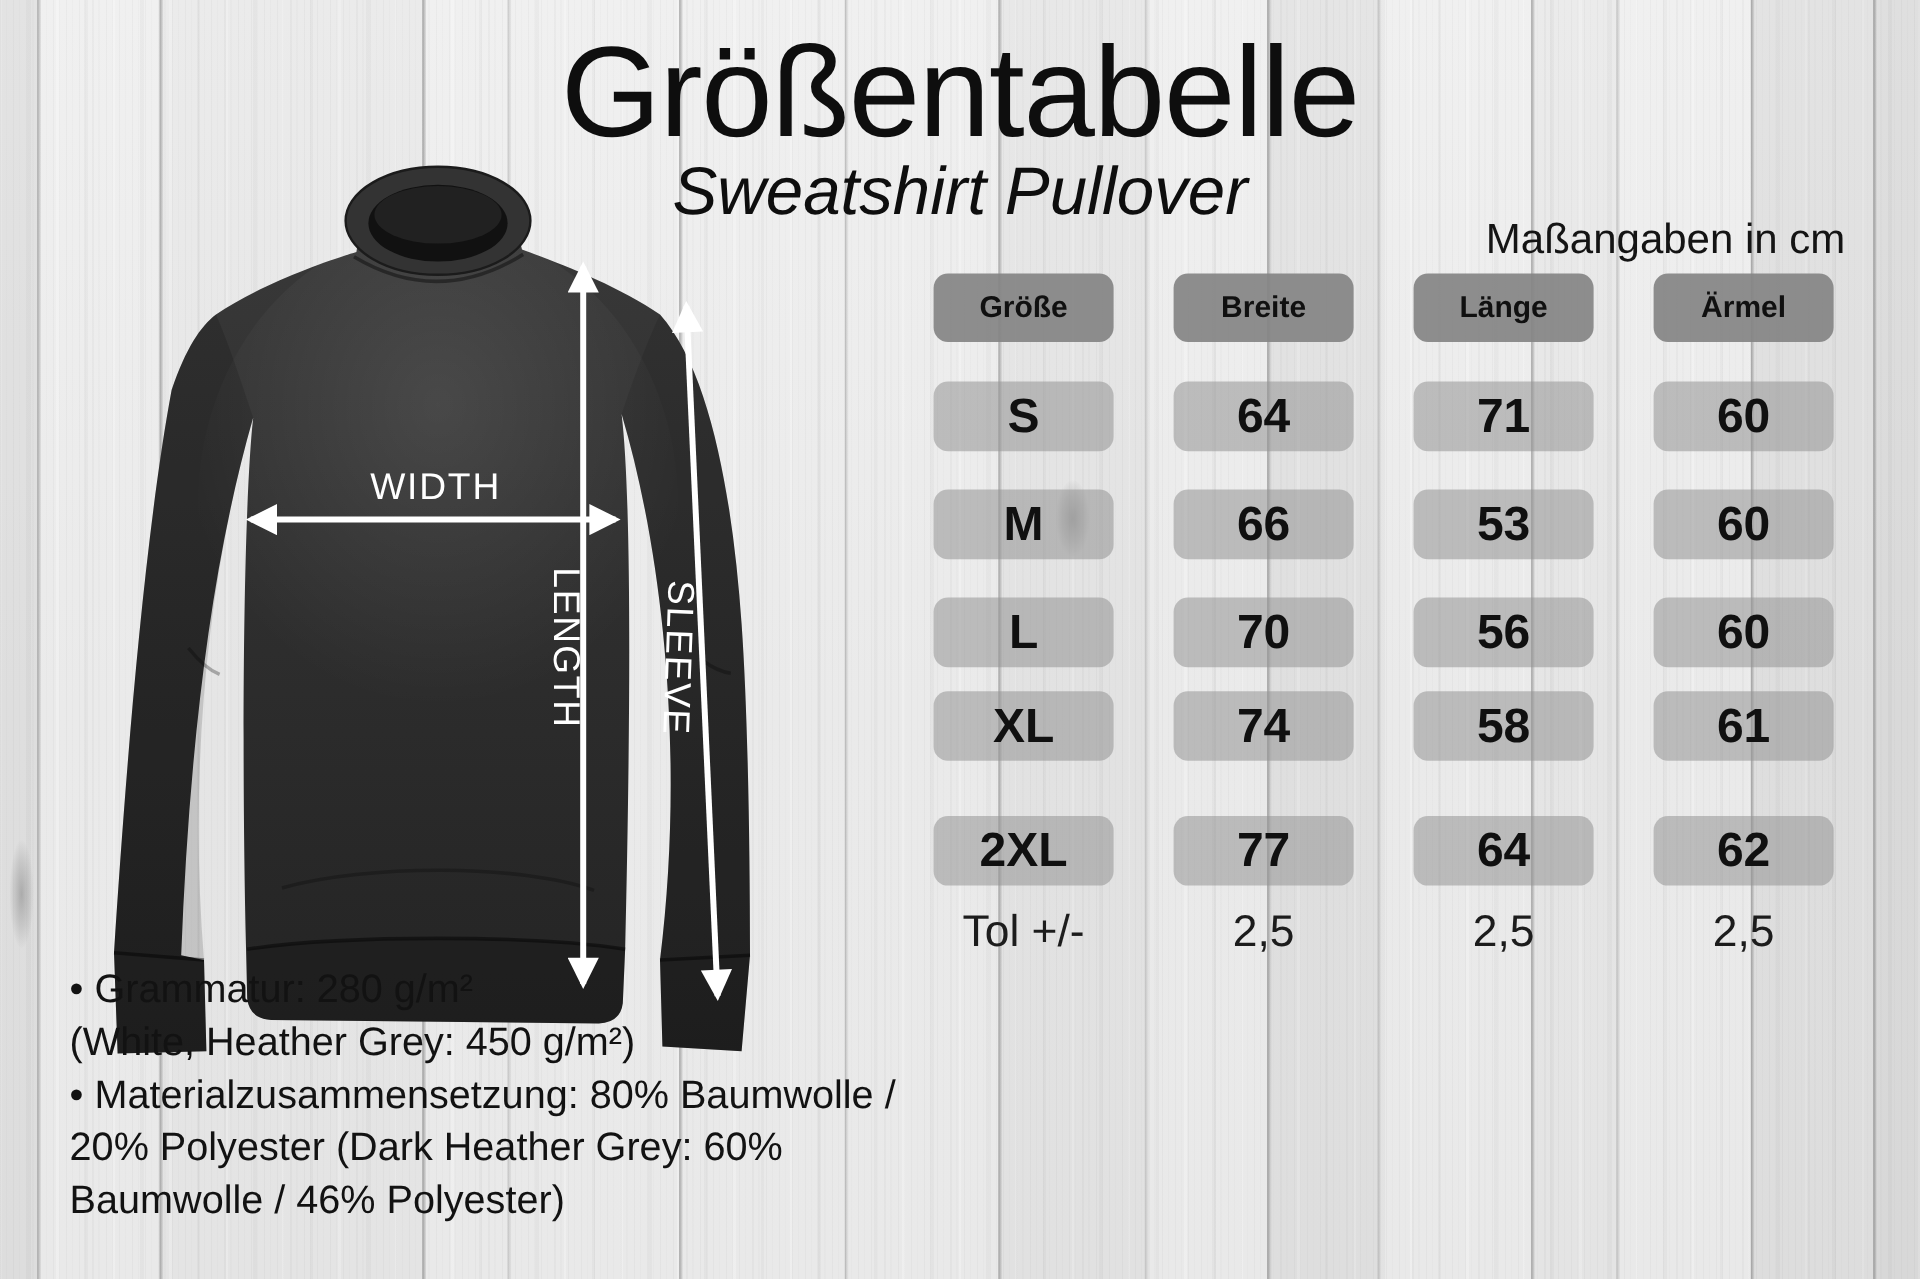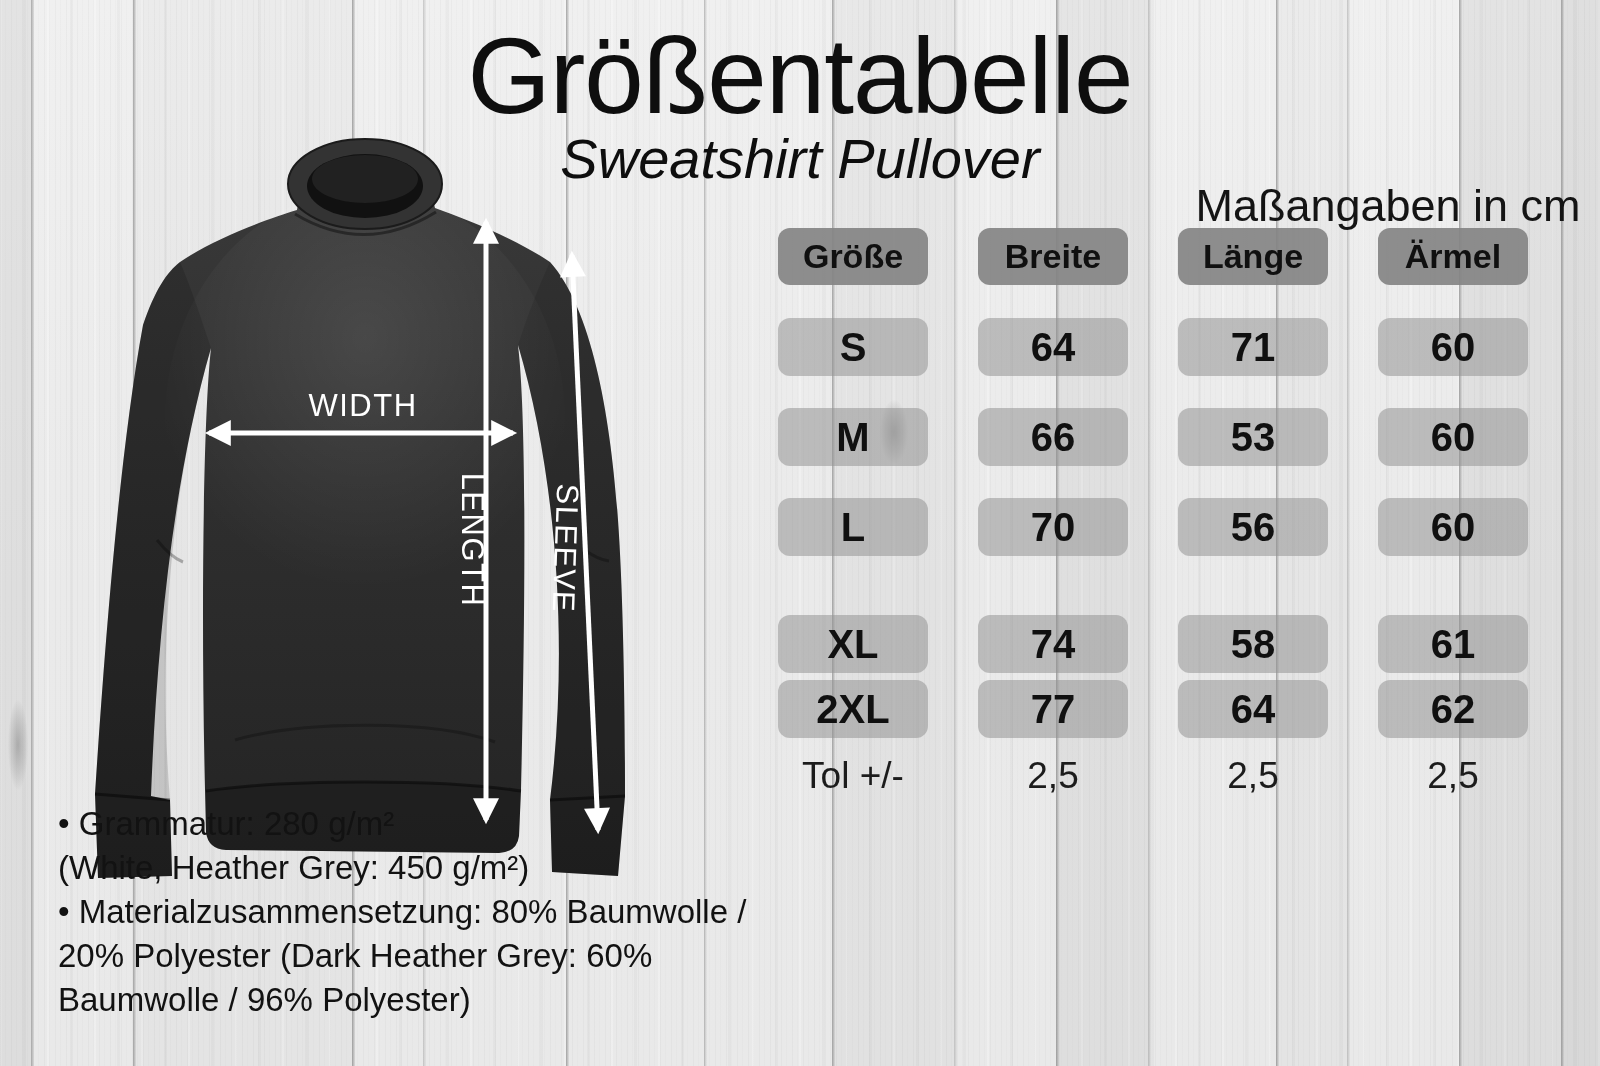--- a/index.html
+++ b/index.html
@@ -19,26 +19,26 @@
     background:linear-gradient(90deg, rgba(80,80,80,.45), rgba(190,190,190,.25));}
   .plank-tone{position:absolute;top:0;bottom:0;}
   .knot{position:absolute;border-radius:50%;
     background:radial-gradient(ellipse at center, rgba(110,110,110,.45) 0%, rgba(140,140,140,.25) 45%, rgba(0,0,0,0) 72%);}
   
   .title{position:absolute;left:0;right:0;top:2px;text-align:center;
     font-size:107px;font-weight:500;letter-spacing:-1px;color:#0e0e0e;line-height:1.05;margin-top:18px;}
   .subtitle{position:absolute;left:0;right:0;top:126px;text-align:center;
     font-size:56px;font-weight:400;color:#0e0e0e;font-style:italic;}
   .units-note{position:absolute;left:1188px;top:180px;width:400px;text-align:center;
-    font-size:45px;color:#141414;}
+    font-size:35px;color:#141414;}
   
   .t-row{position:absolute;left:778px;display:flex;gap:50px;}
   .cell{width:150px;display:flex;align-items:center;justify-content:center;
     border-radius:12px;color:#101010;}
-  .t-header .cell{height:57px;background:rgba(132,132,132,.92);font-size:34px;font-weight:700;}
+  .t-header .cell{height:57px;background:rgba(132,132,132,.92);font-size:25px;font-weight:700;}
   .t-data .cell{height:58px;background:rgba(148,148,148,.55);font-size:40px;font-weight:700;}
   .t-tol .cell{height:48px;background:none;font-size:37px;font-weight:400;color:#1c1c1c;}
   
   .notes{position:absolute;left:58px;top:802px;width:700px;
     font-size:33px;line-height:44px;color:#121212;}
   
   .figure{position:absolute;left:45px;top:120px;width:660px;height:790px;}
 </style>
 </head>
 <body>
@@ -177,21 +177,21 @@
       <div class="cell">66</div>
       <div class="cell">53</div>
       <div class="cell">60</div>
     </div>
     <div class="t-row t-data" style="top:498px;">
       <div class="cell">L</div>
       <div class="cell">70</div>
       <div class="cell">56</div>
       <div class="cell">60</div>
     </div>
-    <div class="t-row t-data" style="top:615px;">
+    <div class="t-row t-data" style="top:576px;">
       <div class="cell">XL</div>
       <div class="cell">74</div>
       <div class="cell">58</div>
       <div class="cell">61</div>
     </div>
     <div class="t-row t-data" style="top:680px;">
       <div class="cell">2XL</div>
       <div class="cell">77</div>
       <div class="cell">64</div>
       <div class="cell">62</div>
@@ -202,16 +202,16 @@
       <div class="cell">2,5</div>
       <div class="cell">2,5</div>
     </div>
   </div>
 
   <div class="notes">
     <div>• Grammatur: 280 g/m²</div>
     <div>(White, Heather Grey: 450 g/m²)</div>
     <div>• Materialzusammensetzung: 80% Baumwolle /</div>
     <div>20% Polyester (Dark Heather Grey: 60%</div>
-    <div>Baumwolle / 96% Polyester)</div>
+    <div>Baumwolle / 46% Polyester)</div>
   </div>
 
 </div>
 
 </body></html>

